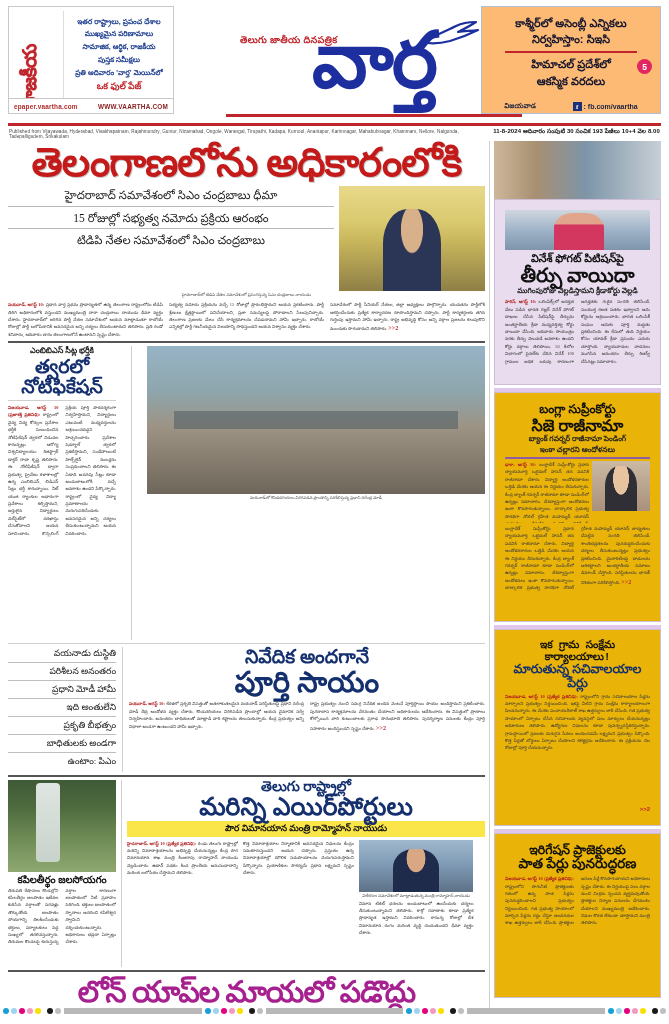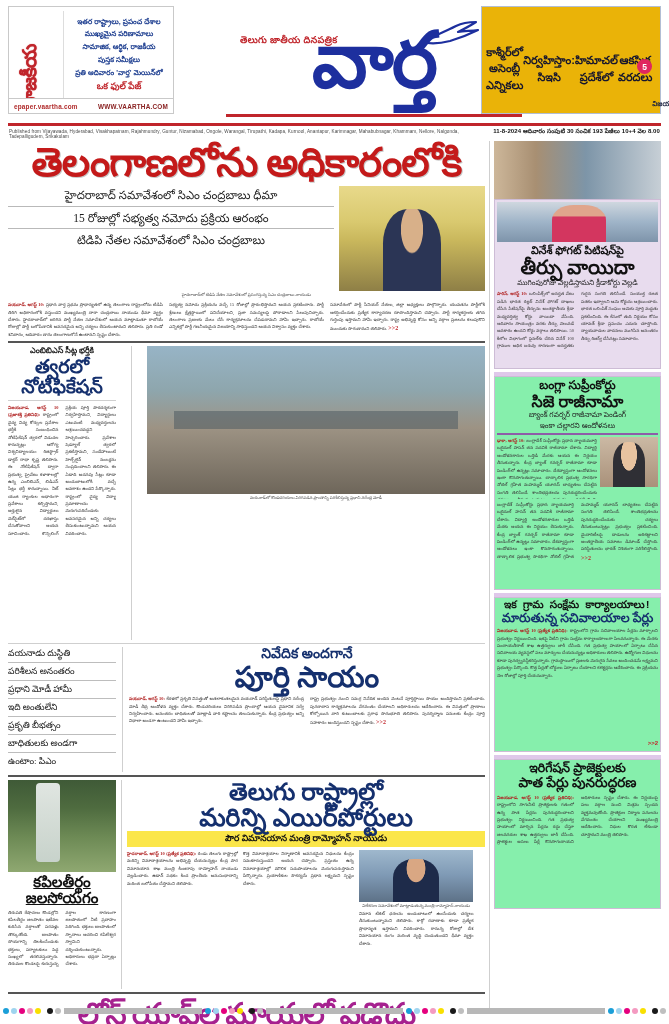--- a/index.html
+++ b/index.html
@@ -59,23 +59,23 @@
     position: absolute; left: 246px; top: 14px; width: 62px; height: 28px;
   }
   .logo-rule {
     position: absolute; left: 52px; top: 108px; width: 296px; height: 3px; background: #c0252b;
   }
   .qr {
     position: absolute; left: 372px; top: 18px; width: 48px; height: 48px;
   }
 
   .tr-box {
-    width: 180px; height: 108px; background: #eab308; border: 1px solid #b2bed4;
-    display: flex; flex-direction: row; align-items: center;
-    padding: 19px 4px 2px 4px; position: relative;
+    width: 180px; height: 108px; background: #fdba74; border: 1px solid #b2bed4;
+    display: flex; flex-direction: column; align-items: center;
+    padding: 8px 4px 2px 4px; position: relative;
   }
   .tr-head1, .tr-head2 {
     font-size: 11.2px; color: #15152e; font-weight: bold; text-align: center; line-height: 1.45;
   }
   .tr-sep { width: 132px; height: 2px; background: #c0252b; margin: 4px 0 3px 0; }
   .tr-badge {
     position: absolute; right: 8px; top: 52px; width: 15px; height: 15px;
     border-radius: 50%; background: #e0275f; color: #fff; font-size: 8.5px;
     font-weight: bold; display: flex; align-items: center; justify-content: center;
   }
@@ -176,41 +176,41 @@
   }
   .ph-rally { background: linear-gradient(180deg,#9fb8cd 0%,#7f9ab5 48%,#5d7187 100%); }
   .ph-rally::after {
     content:""; position:absolute; left:30%; top:18%; width:40%; height:82%;
     background: radial-gradient(ellipse at 50% 22%, #d9a783 0 28%, #1e2b4a 30% 100%);
     border-radius: 44% 44% 0 0;
   }
   .ph-top { background: linear-gradient(90deg,#cdb79a 0%,#a88f72 25%,#7d95a8 55%,#c7cfd6 100%); }
 
   
-  .panel { background: #e8dcee; border: 1px solid #cdbcd6; padding: 2px; margin-bottom: 3px; }
-  .panel-lav { background: #86efac; }
+  .panel { background: #e8dcee; border: 1px solid #cdbcd6; padding: 10px; margin-bottom: 3px; }
+  .panel-lav { background: #eab308; }
   .panel-rule { height: 2px; background: #8e5da8; margin: 2px 0; }
 
   .yellow-strip {
     background: #fbe64a; text-align: center; font-weight: bold; color: #111;
     font-size: 9px; padding: 2px 0; font-family: "Liberation Serif", serif;
   }
   .lav-strip { background: #dfc8ea; height: 4px; }
 
   .kicker {
     text-align: center; font-size: 8px; color: #1a1a1a; font-weight: bold;
     font-family: "Liberation Serif", serif;
   }
   .sub-center {
-    text-align: center; font-size: 7.4px; color: #222; font-weight: normal;
+    text-align: center; font-size: 7.4px; color: #222; font-weight: bold;
     font-family: "Liberation Serif", serif; line-height: 1.4;
   }
 
   .side-deck {
-    text-align: left; font-size: 9px; line-height: 1.55; color: #151515;
+    text-align: right; font-size: 9px; line-height: 1.55; color: #151515;
     font-family: "Liberation Serif", serif;
   }
   .side-deck div { border-bottom: 1px solid #bdbdbd; padding-bottom: 1px; margin-bottom: 2px; }
   .side-deck div:last-child { border-bottom: none; }
 
   
   .colorbar { position: absolute; left: 0; bottom: 8px; width: 669px; height: 10px; display: flex; align-items: center; }
   .cb-seg { display: flex; align-items: center; gap: 2px; padding: 0 3px; }
   .dot { width: 6px; height: 6px; border-radius: 50%; }
   .cb-gray { flex: 1; height: 6px; background: #b8b8b8; }
@@ -409,48 +409,48 @@
             <div>పరిశీలన అనంతరం</div>
             <div>ప్రధాని మోడీ హామీ</div>
             <div>ఇది అంతులేని</div>
             <div>ప్రకృతి బీభత్సం</div>
             <div>బాధితులకు అండగా</div>
             <div>ఉంటాం: పిఎం</div>
           </div>
         </div>
         <div class="vline"></div>
         <div style="flex:1;">
-          <div class="hl-blue" style="font-size:14px;">నివేదిక అందగానే</div>
+          <div class="hl-blue" style="font-size:19px;">నివేదిక అందగానే</div>
           <div class="hl-blue" style="font-size:29px;">పూర్తి సాయం</div>
           <div style="display:flex;gap:6px;margin-top:3px;">
             <div class="news" style="width:50%;">
               <span class="dateline">వయనాడ్, ఆగస్ట్ 10:</span>
               <span>కేరళలో ప్రకృతి విపత్తుతో అతలాకుతలమైన వయనాడ్ పరిస్థితులపై ప్రధాని నరేంద్ర మోడీ తీవ్ర ఆందోళన వ్యక్తం చేశారు. కొండచరియలు విరిగిపడిన ప్రాంతాల్లో ఆయన వైమానిక సర్వే నిర్వహించారు. అనంతరం బాధితులతో మాట్లాడి వారి కష్టాలను తెలుసుకున్నారు. కేంద్ర ప్రభుత్వం అన్ని విధాలా అండగా ఉంటుందని హామీ ఇచ్చారు.</span>
             </div>
             <div class="news" style="width:50%;">
               <span>రాష్ట్ర ప్రభుత్వం నుంచి సమగ్ర నివేదిక అందిన వెంటనే పూర్తిస్థాయి సాయం అందిస్తామని ప్రకటించారు. పునరావాస కార్యక్రమాలను వేగవంతం చేయాలని అధికారులను ఆదేశించారు. ఈ విపత్తులో ప్రాణాలు కోల్పోయిన వారి కుటుంబాలకు ప్రగాఢ సానుభూతి తెలిపారు. పునర్నిర్మాణ పనులకు కేంద్రం పూర్తి సహకారం అందిస్తుందని స్పష్టం చేశారు.</span>
               <span class="jump">&gt;&gt;2</span>
             </div>
           </div>
         </div>
       </div>
 
       <div class="hr-dark"></div>
 
       <div style="display:flex; gap:5px;">
         <div style="width:108px;">
           <div class="photo ph-fall" style="width:100%;height:92px;"></div>
-          <div class="hl-black" style="font-size:15px;margin-top:2px;text-decoration:underline;">కపిలతీర్థం జలసోయగం</div>
+          <div class="hl-black" style="font-size:10px;margin-top:2px;">కపిలతీర్థం జలసోయగం</div>
           <div class="news cols2" style="margin-top:2px;height:80px;overflow:hidden;">తిరుపతి శేషాచలం కొండల్లోని కపిలతీర్థం జలపాతం ఇటీవల కురిసిన వర్షాలతో పరవళ్లు తొక్కుతోంది. జలపాతం సోయగాన్ని తిలకించేందుకు భక్తులు, పర్యాటకులు పెద్ద సంఖ్యలో తరలివస్తున్నారు. తిరుమల కొండలపై కురుస్తున్న వర్షాల కారణంగా జలపాతంలో నీటి ప్రవాహం పెరిగింది. భక్తులు జలపాతంలో స్నానాలు ఆచరించి కపిలేశ్వర స్వామిని దర్శించుకుంటున్నారు. అధికారులు భద్రతా ఏర్పాట్లు చేశారు.</div>
         </div>
 
         <div class="vline"></div>
 
         <div style="flex:1;">
-          <div class="hl-blue" style="font-size:24px;">తెలుగు రాష్ట్రాల్లో</div>
+          <div class="hl-blue" style="font-size:14px;">తెలుగు రాష్ట్రాల్లో</div>
           <div class="hl-blue" style="font-size:25px;">మరిన్ని ఎయిర్‌పోర్టులు</div>
           <div class="yellow-strip">పౌర విమానయాన మంత్రి రామ్మోహన్ నాయుడు</div>
           <div style="display:flex;gap:5px;margin-top:3px;">
             <div class="news" style="width:31%;">
               <span class="dateline">హైదరాబాద్, ఆగస్ట్ 10 (ప్రత్యేక ప్రతినిధి):</span>
               <span>రెండు తెలుగు రాష్ట్రాల్లో మరిన్ని విమానాశ్రయాలను అభివృద్ధి చేయనున్నట్లు కేంద్ర పౌర విమానయాన శాఖ మంత్రి కింజరాపు రామ్మోహన్ నాయుడు వెల్లడించారు. ఉడాన్ పథకం కింద ప్రాంతీయ అనుసంధానాన్ని మరింత బలోపేతం చేస్తామని తెలిపారు.</span>
             </div>
             <div class="news" style="width:31%;">కొత్త విమానాశ్రయాల నిర్మాణానికి అవసరమైన నిధులను కేంద్రం సమకూరుస్తుందని ఆయన చెప్పారు. ప్రస్తుతం ఉన్న విమానాశ్రయాల్లో మౌలిక సదుపాయాలను మెరుగుపరుస్తామని పేర్కొన్నారు. ప్రయాణికుల సౌకర్యమే ప్రధాన లక్ష్యమని స్పష్టం చేశారు.</div>
             <div style="width:32%;">
               <div class="photo ph-rally" style="width:100%;height:52px;"></div>

